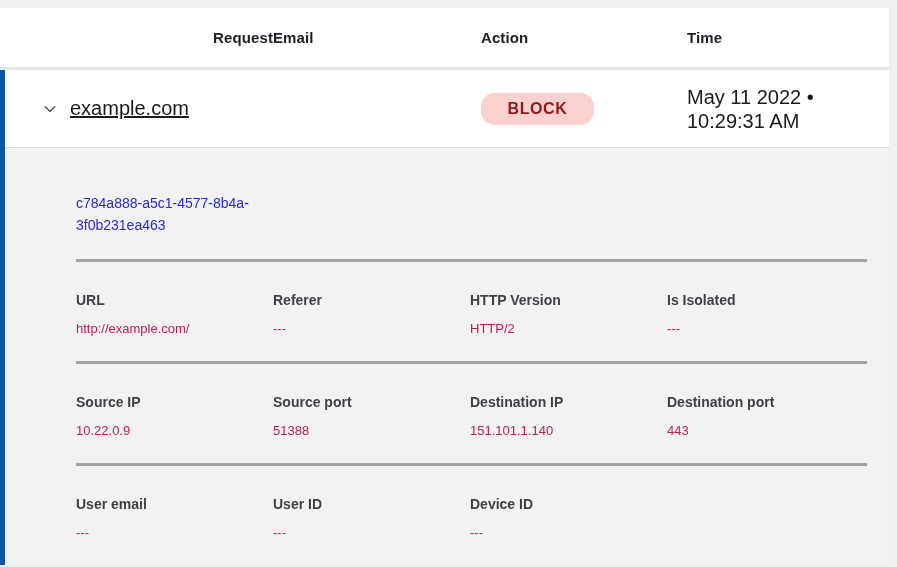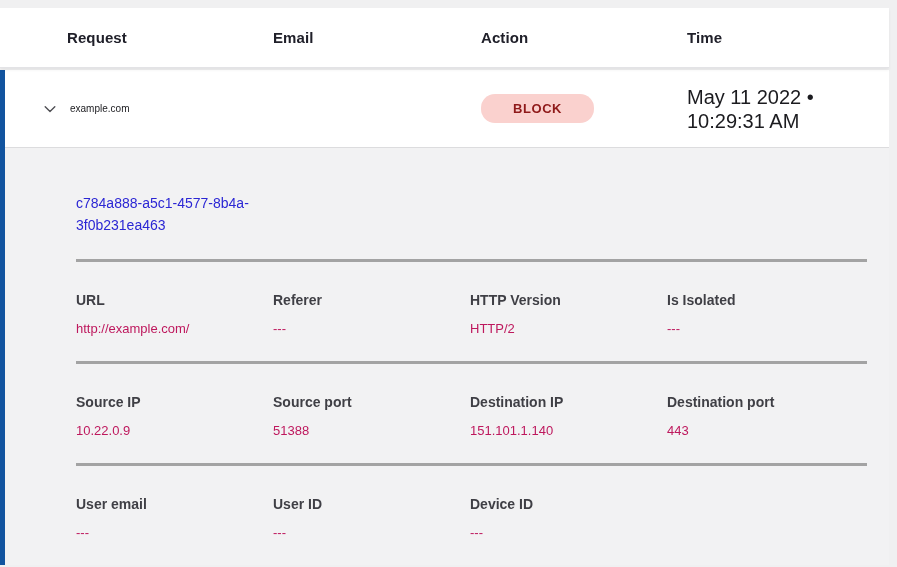--- a/index.html
+++ b/index.html
@@ -23,21 +23,21 @@
     box-shadow: 0 2px 3px rgba(0,0,0,0.06);
     position: relative;
     z-index: 2;
   }
   .th {
     font-size: 15px;
     font-weight: 700;
     color: #20202a;
     letter-spacing: .1px;
   }
-  .th.first { padding-left: 67px; }
+  .th.first { padding-left: 86px; text-align: right; }
 
   
   .row-group {
     margin-top: 2px;
     border-left: 5px solid #12549f;
     background: #f2f2f3;
   }
   .trow {
     display: grid;
     grid-template-columns: 268px 208px 206px 1fr;
@@ -48,26 +48,26 @@
     cursor: pointer;
   }
   .cell-request { display: flex; align-items: center; }
   .chevron-btn {
     margin-left: 37px;
     width: 16px; height: 16px;
     background: none; border: none; padding: 0;
     cursor: pointer;
     display: inline-flex; align-items: center; justify-content: center;
   }
-  .request-text { margin-left: 12px; font-size: 10px; color: #1b1b1f; }
+  .request-text { margin-left: 12px; font-size: 20px; color: #1b1b1f; text-decoration: underline; }
   .badge {
     display: inline-block;
     background: #fad1ce;
     color: #8f1a1a;
-    font-size: 13px;
+    font-size: 16px;
     font-weight: 700;
     letter-spacing: .6px;
     padding: 7px 0;
     width: 113px;
     text-align: center;
     border-radius: 14px;
   }
   .time-text {
     font-size: 20px;
     line-height: 24px;

